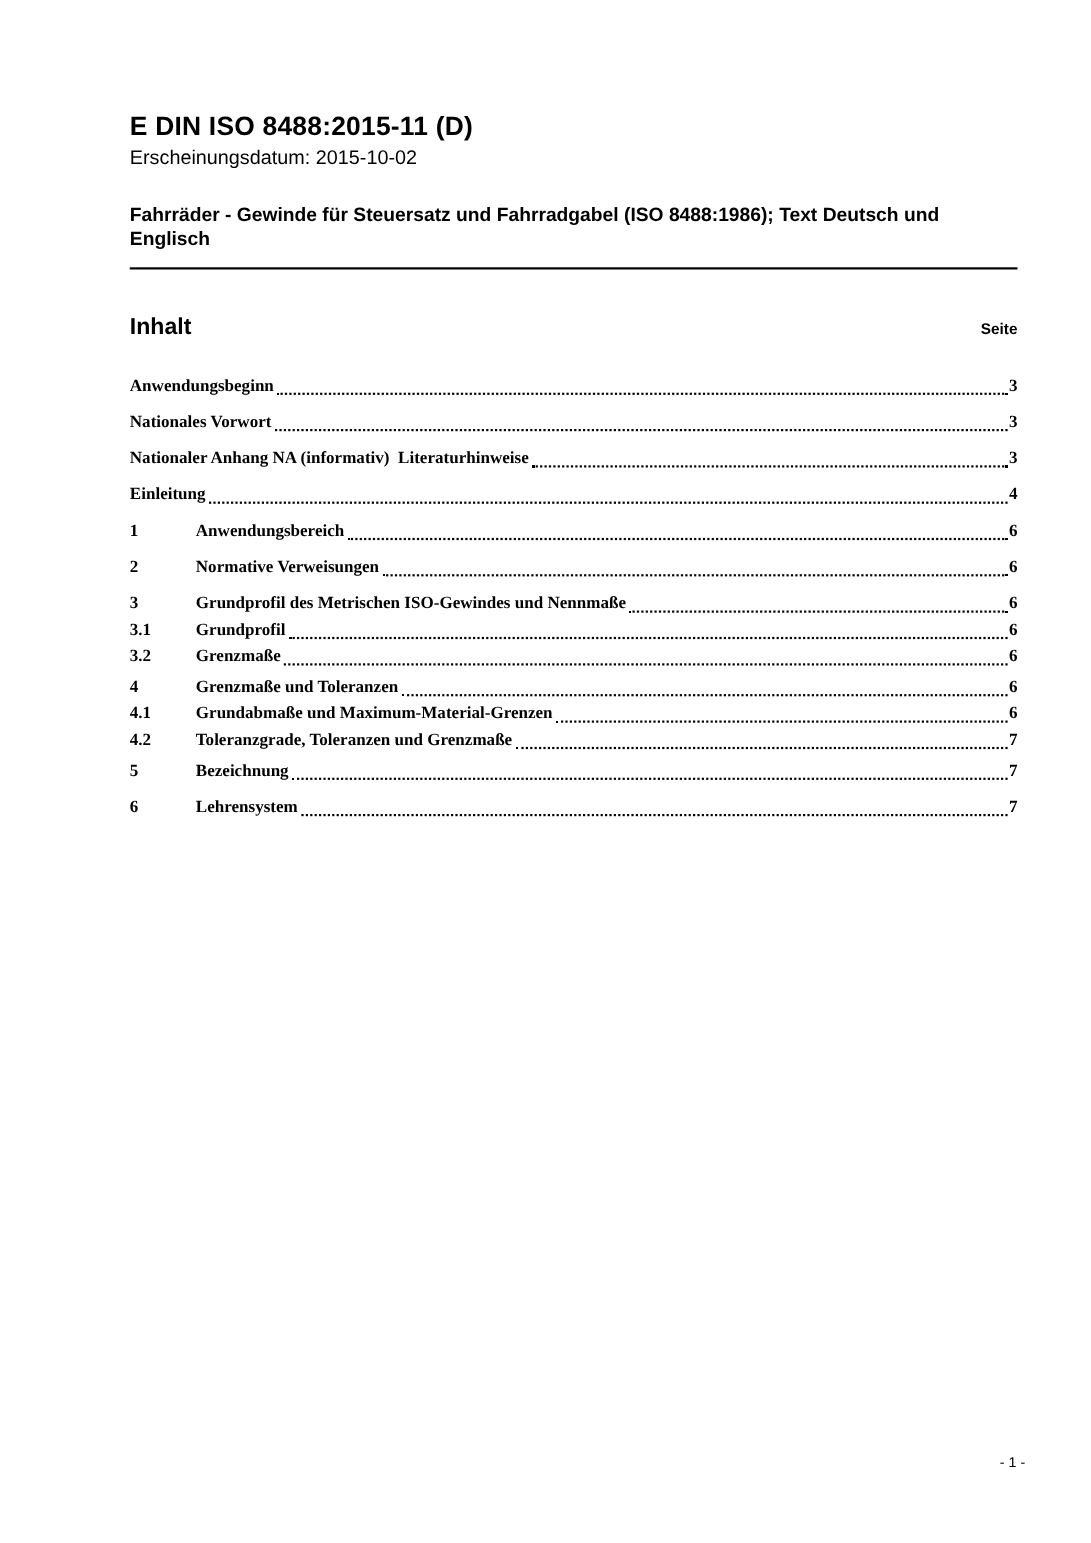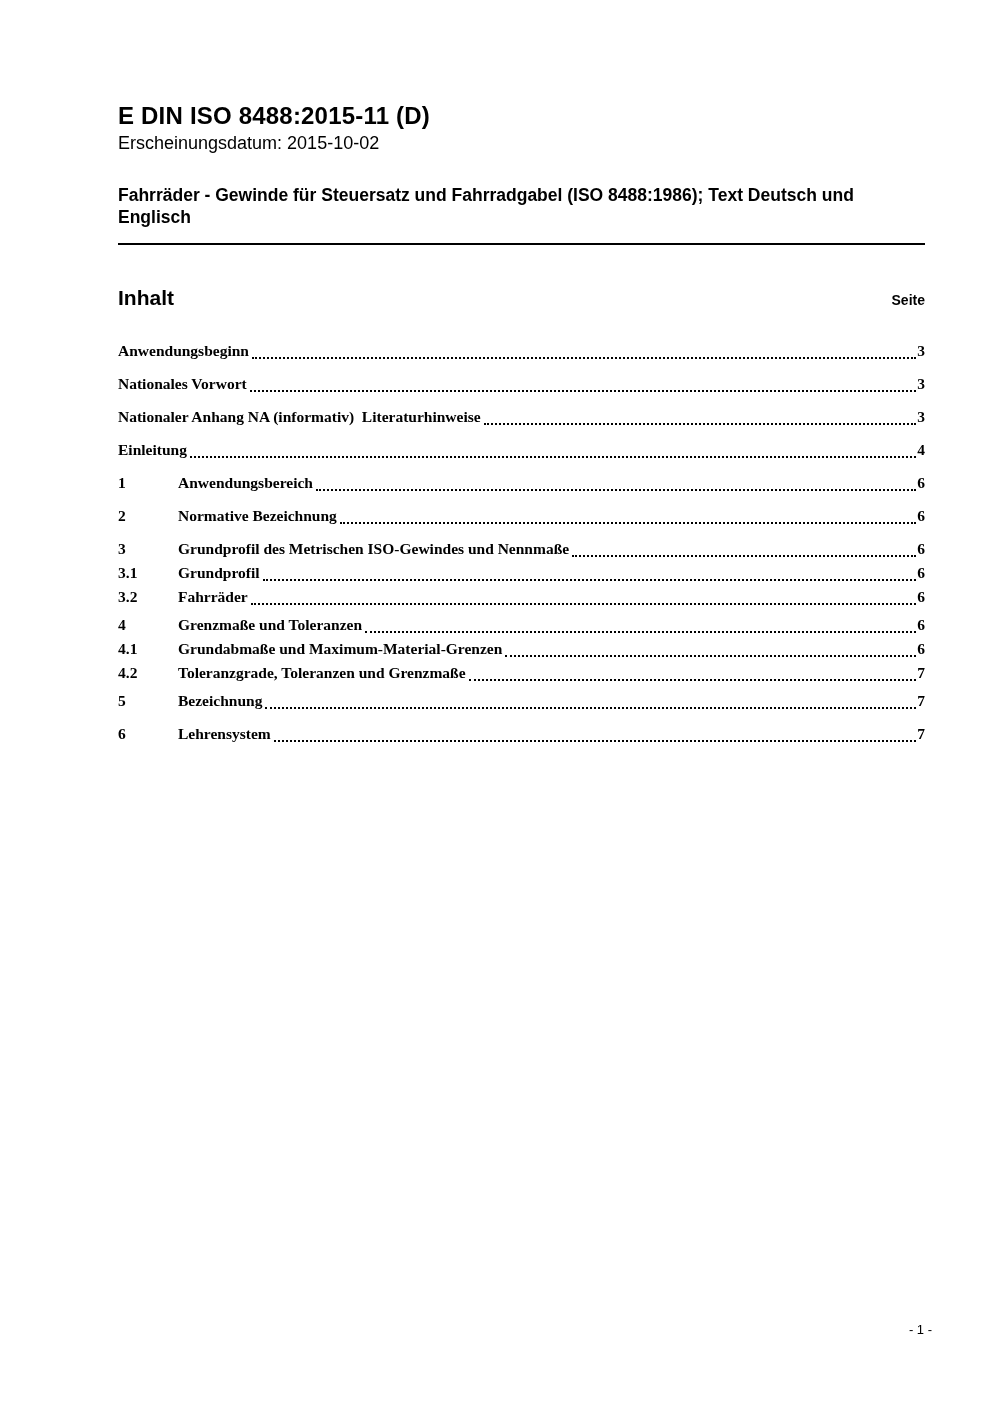--- a/index.html
+++ b/index.html
@@ -132,39 +132,39 @@
     <span class="toc-page">4</span>
   </div>
       <div class="toc-row">
     <span class="toc-num">1</span>
     <span class="toc-label">Anwendungsbereich</span>
     <span class="toc-dots"></span>
     <span class="toc-page">6</span>
   </div>
       <div class="toc-row">
     <span class="toc-num">2</span>
-    <span class="toc-label">Normative Bezeichnung</span>
+    <span class="toc-label">Normative Verweisungen</span>
     <span class="toc-dots"></span>
     <span class="toc-page">6</span>
   </div>
       <div class="toc-row">
     <span class="toc-num">3</span>
     <span class="toc-label">Grundprofil des Metrischen ISO-Gewindes und Nennmaße</span>
     <span class="toc-dots"></span>
     <span class="toc-page">6</span>
   </div>
       <div class="toc-row sub">
     <span class="toc-num">3.1</span>
     <span class="toc-label">Grundprofil</span>
     <span class="toc-dots"></span>
     <span class="toc-page">6</span>
   </div>
       <div class="toc-row sub">
     <span class="toc-num">3.2</span>
-    <span class="toc-label">Fahrräder</span>
+    <span class="toc-label">Grenzmaße</span>
     <span class="toc-dots"></span>
     <span class="toc-page">6</span>
   </div>
       <div class="toc-row after-sub">
     <span class="toc-num">4</span>
     <span class="toc-label">Grenzmaße und Toleranzen</span>
     <span class="toc-dots"></span>
     <span class="toc-page">6</span>
   </div>
       <div class="toc-row sub">

